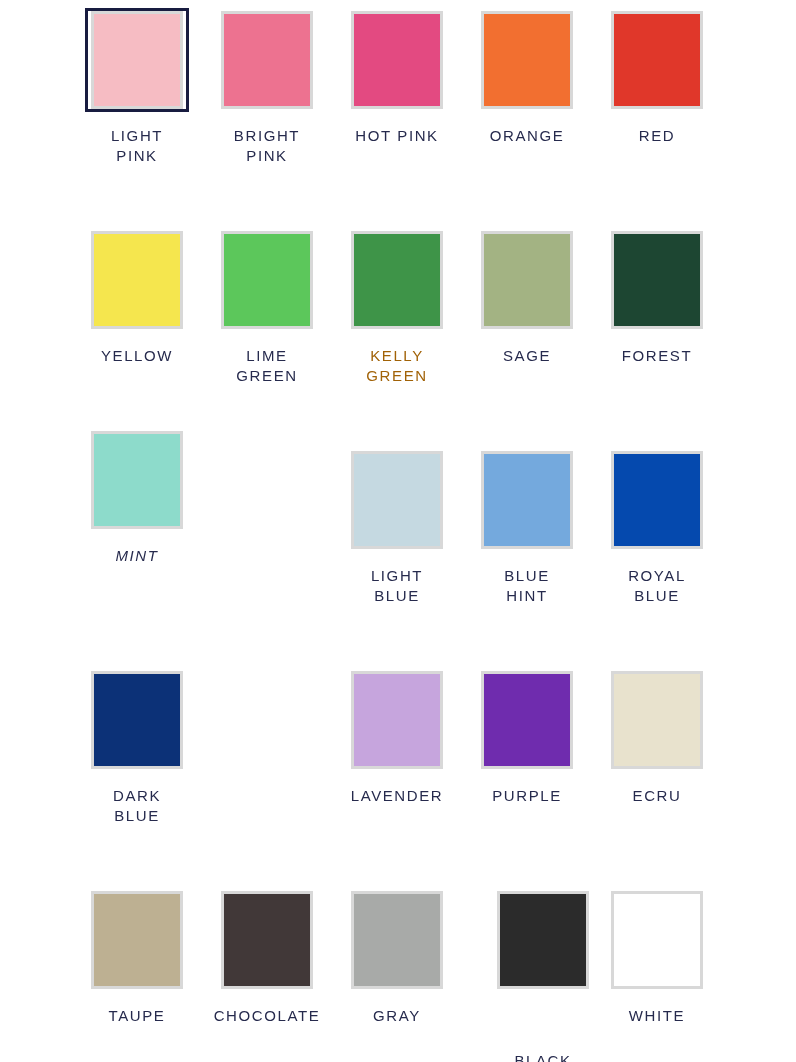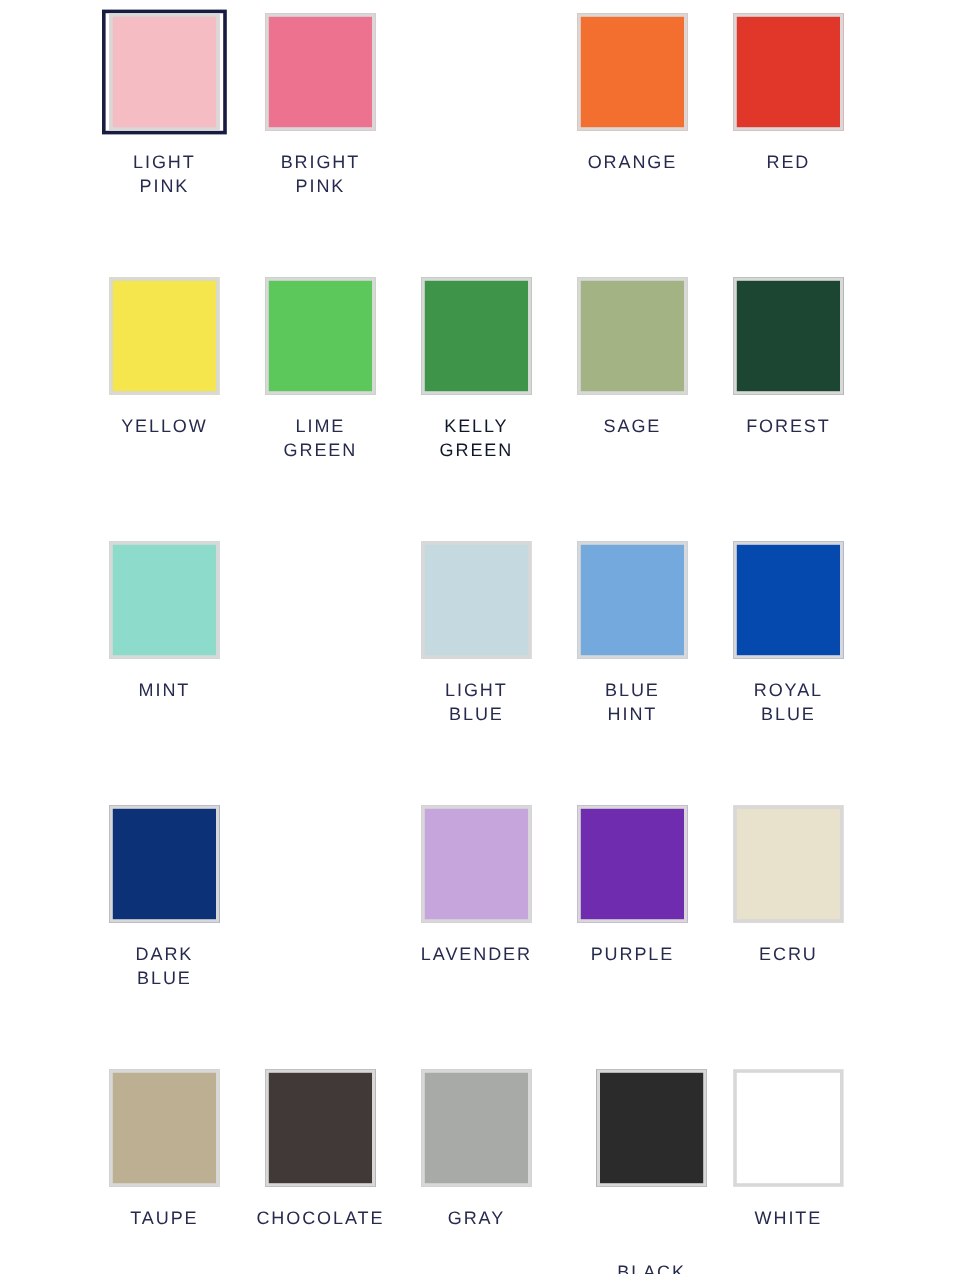--- a/index.html
+++ b/index.html
@@ -74,20 +74,26 @@
       <div class="swatch-label" style="color: rgb(38, 42, 77);">LIGHT
 PINK</div>
     </div>
     <div class="swatch-cell" style="left: 202px; top: 8px;">
       <div class="swatch-frame">
         <div class="swatch-chip" title="BRIGHT PINK" style="background: rgb(237, 114, 144); border-color: rgb(216, 216, 216);"></div>
       </div>
       <div class="swatch-label" style="color: rgb(38, 42, 77);">BRIGHT
 PINK</div>
     </div>
+    <div class="swatch-cell" style="left: 332px; top: 8px;">
+      <div class="swatch-frame">
+        <div class="swatch-chip" title="HOT PINK" style="background: rgb(227, 74, 129); border-color: rgb(216, 216, 216);"></div>
+      </div>
+      <div class="swatch-label" style="color: rgb(38, 42, 77);">HOT PINK</div>
+    </div>
     <div class="swatch-cell" style="left: 462px; top: 8px;">
       <div class="swatch-frame">
         <div class="swatch-chip" title="ORANGE" style="background: rgb(242, 111, 48); border-color: rgb(216, 216, 216);"></div>
       </div>
       <div class="swatch-label" style="color: rgb(38, 42, 77);">ORANGE</div>
     </div>
     <div class="swatch-cell" style="left: 592px; top: 8px;">
       <div class="swatch-frame">
         <div class="swatch-chip" title="RED" style="background: rgb(224, 55, 42); border-color: rgb(216, 216, 216);"></div>
       </div>
@@ -103,36 +109,36 @@
       <div class="swatch-frame">
         <div class="swatch-chip" title="LIME GREEN" style="background: rgb(92, 199, 91); border-color: rgb(216, 216, 216);"></div>
       </div>
       <div class="swatch-label" style="color: rgb(38, 42, 77);">LIME
 GREEN</div>
     </div>
     <div class="swatch-cell" style="left: 332px; top: 228px;">
       <div class="swatch-frame">
         <div class="swatch-chip" title="KELLY GREEN" style="background: rgb(62, 148, 72); border-color: rgb(216, 216, 216);"></div>
       </div>
-      <div class="swatch-label" style="color: #0f172a;">KELLY
+      <div class="swatch-label" style="color: #a16207;">KELLY
 GREEN</div>
     </div>
     <div class="swatch-cell" style="left: 462px; top: 228px; align-items: center;">
       <div class="swatch-frame">
         <div class="swatch-chip" title="SAGE" style="background: rgb(163, 179, 131); border-color: rgb(216, 216, 216);"></div>
       </div>
       <div class="swatch-label" style="color: rgb(38, 42, 77);">SAGE</div>
     </div>
     <div class="swatch-cell" style="left: 592px; top: 228px;">
       <div class="swatch-frame">
         <div class="swatch-chip" title="FOREST" style="background: rgb(29, 70, 50); border-color: rgb(216, 216, 216);"></div>
       </div>
       <div class="swatch-label" style="color: rgb(38, 42, 77);">FOREST</div>
     </div>
-    <div class="swatch-cell" style="left: 72px; top: 448px;">
+    <div class="swatch-cell" style="left: 72px; top: 428px; font-style: italic;">
       <div class="swatch-frame">
         <div class="swatch-chip" title="MINT" style="background: rgb(141, 219, 203); border-color: rgb(216, 216, 216);"></div>
       </div>
       <div class="swatch-label" style="color: rgb(38, 42, 77);">MINT</div>
     </div>
     <div class="swatch-cell" style="left: 332px; top: 448px;">
       <div class="swatch-frame">
         <div class="swatch-chip" title="LIGHT BLUE" style="background: rgb(197, 217, 225); border-color: rgb(216, 216, 216);"></div>
       </div>
       <div class="swatch-label" style="color: rgb(38, 42, 77);">LIGHT

